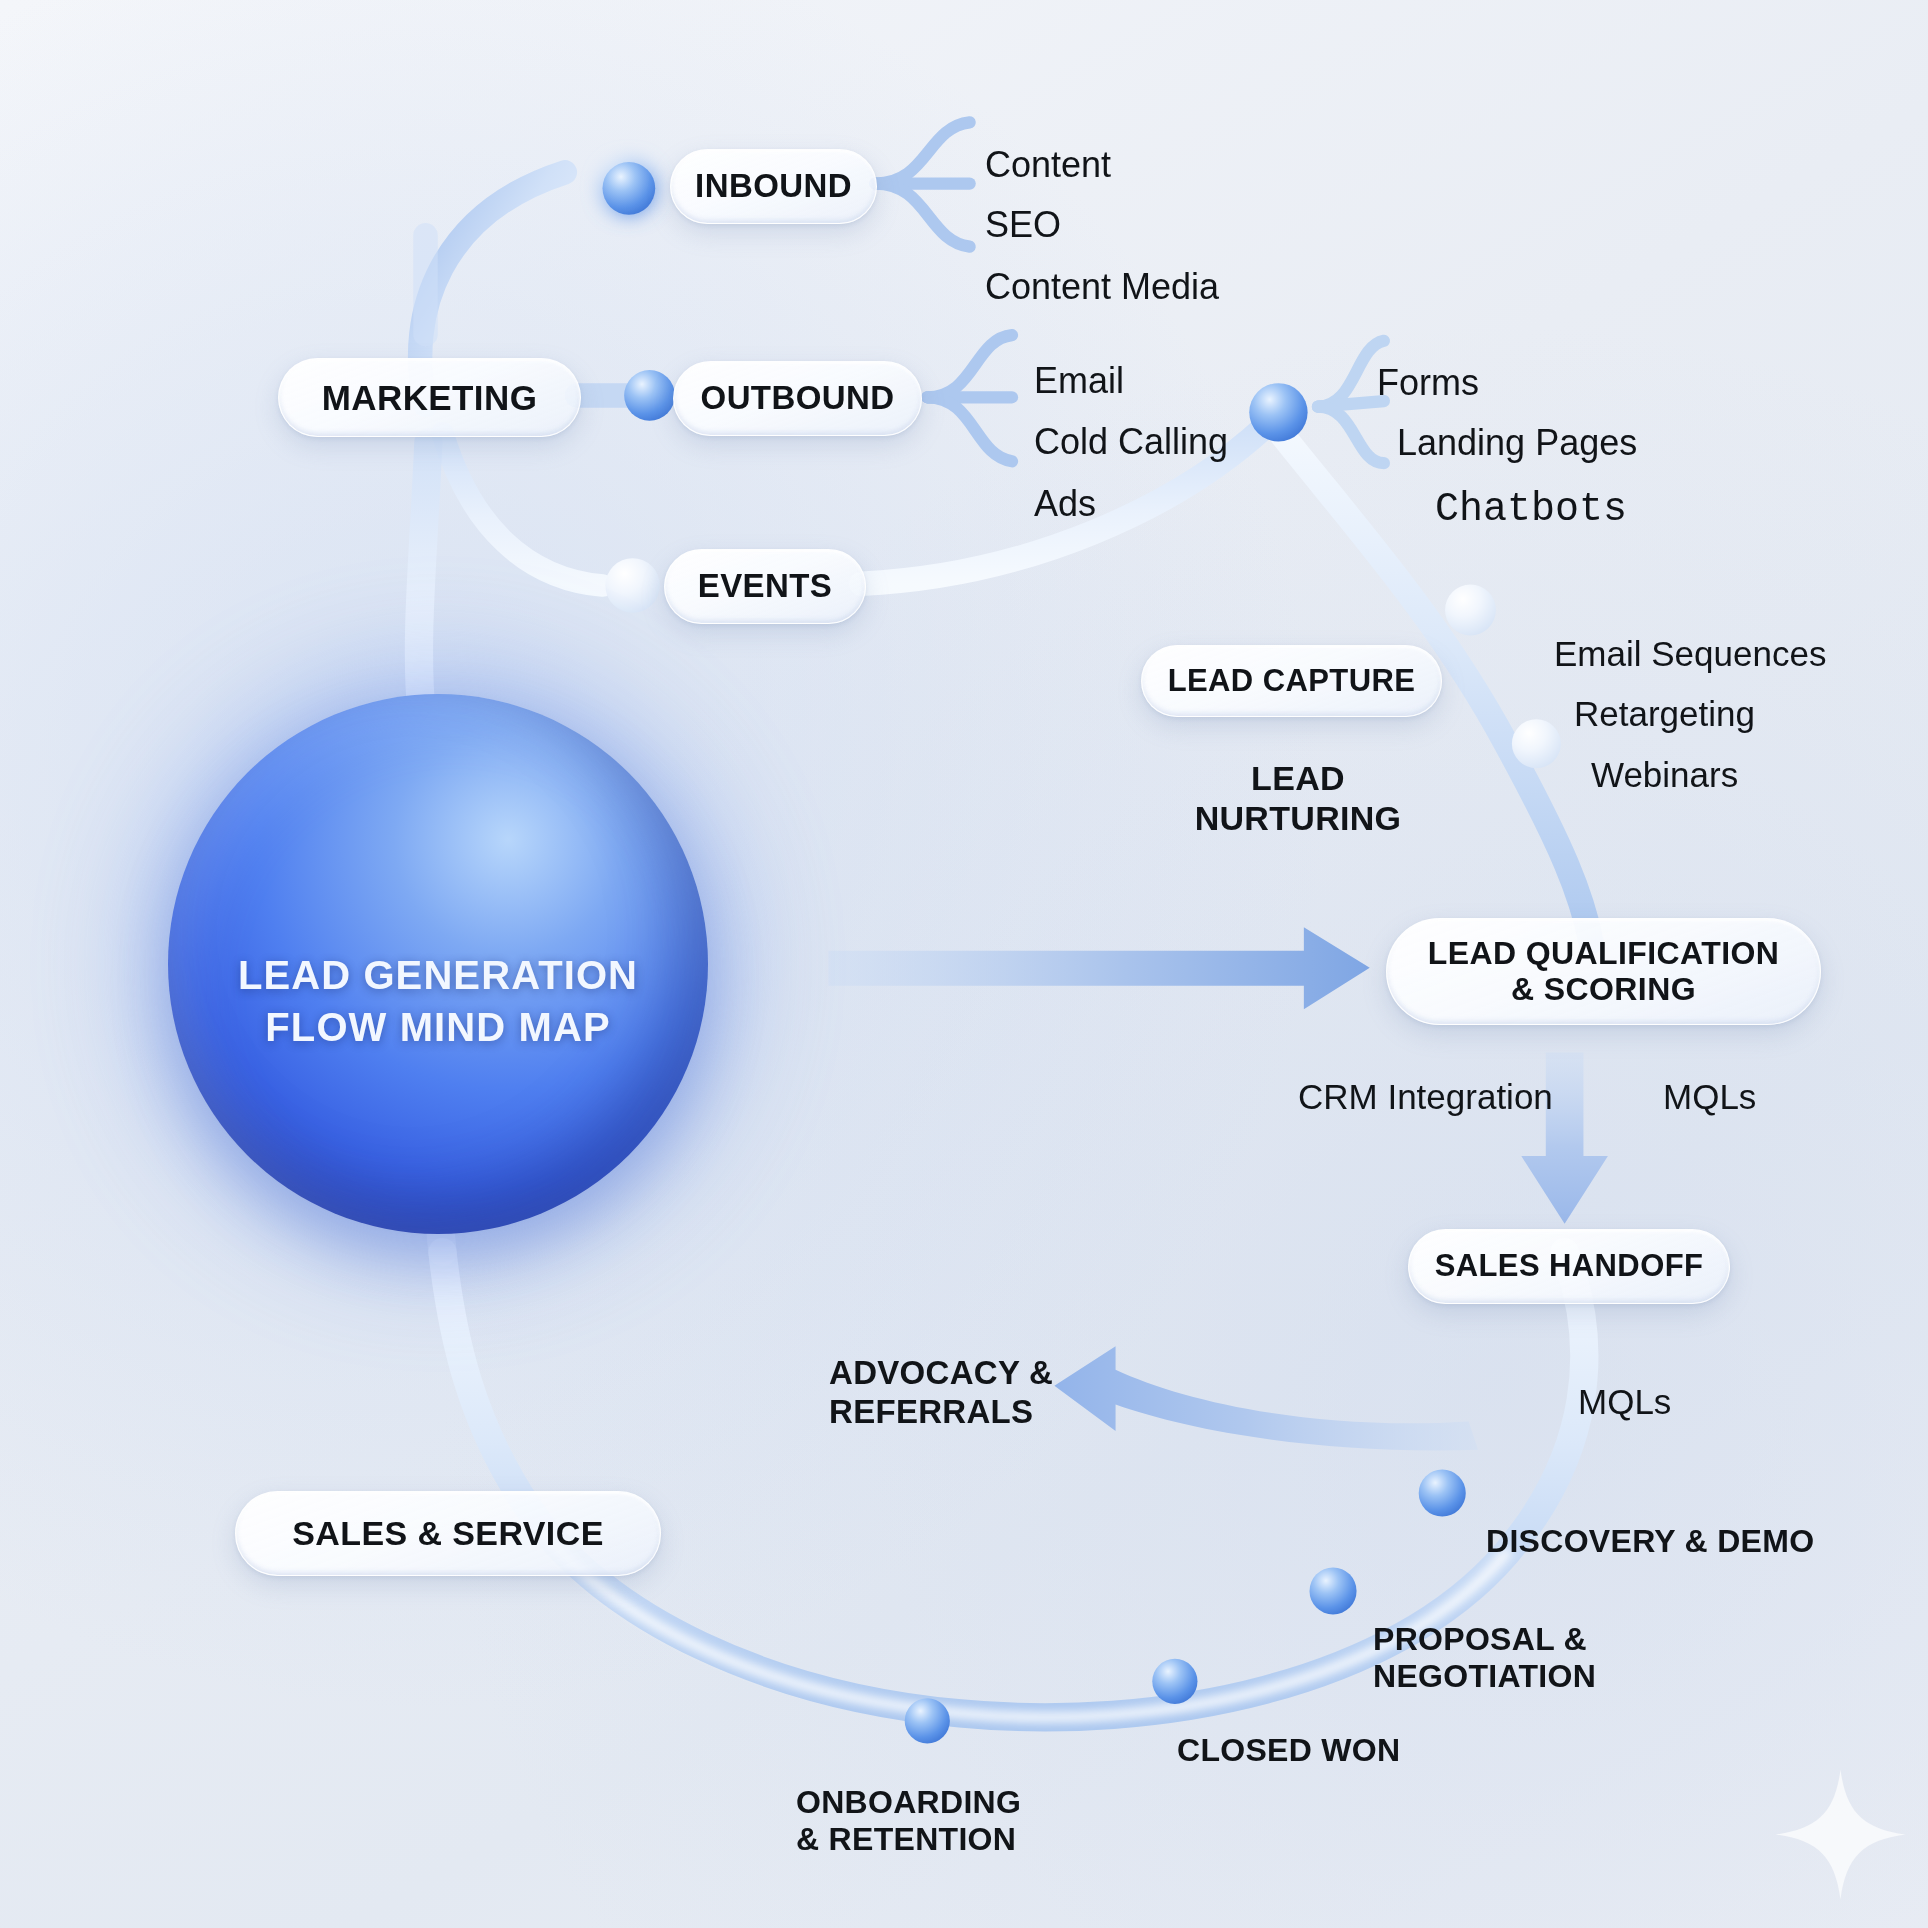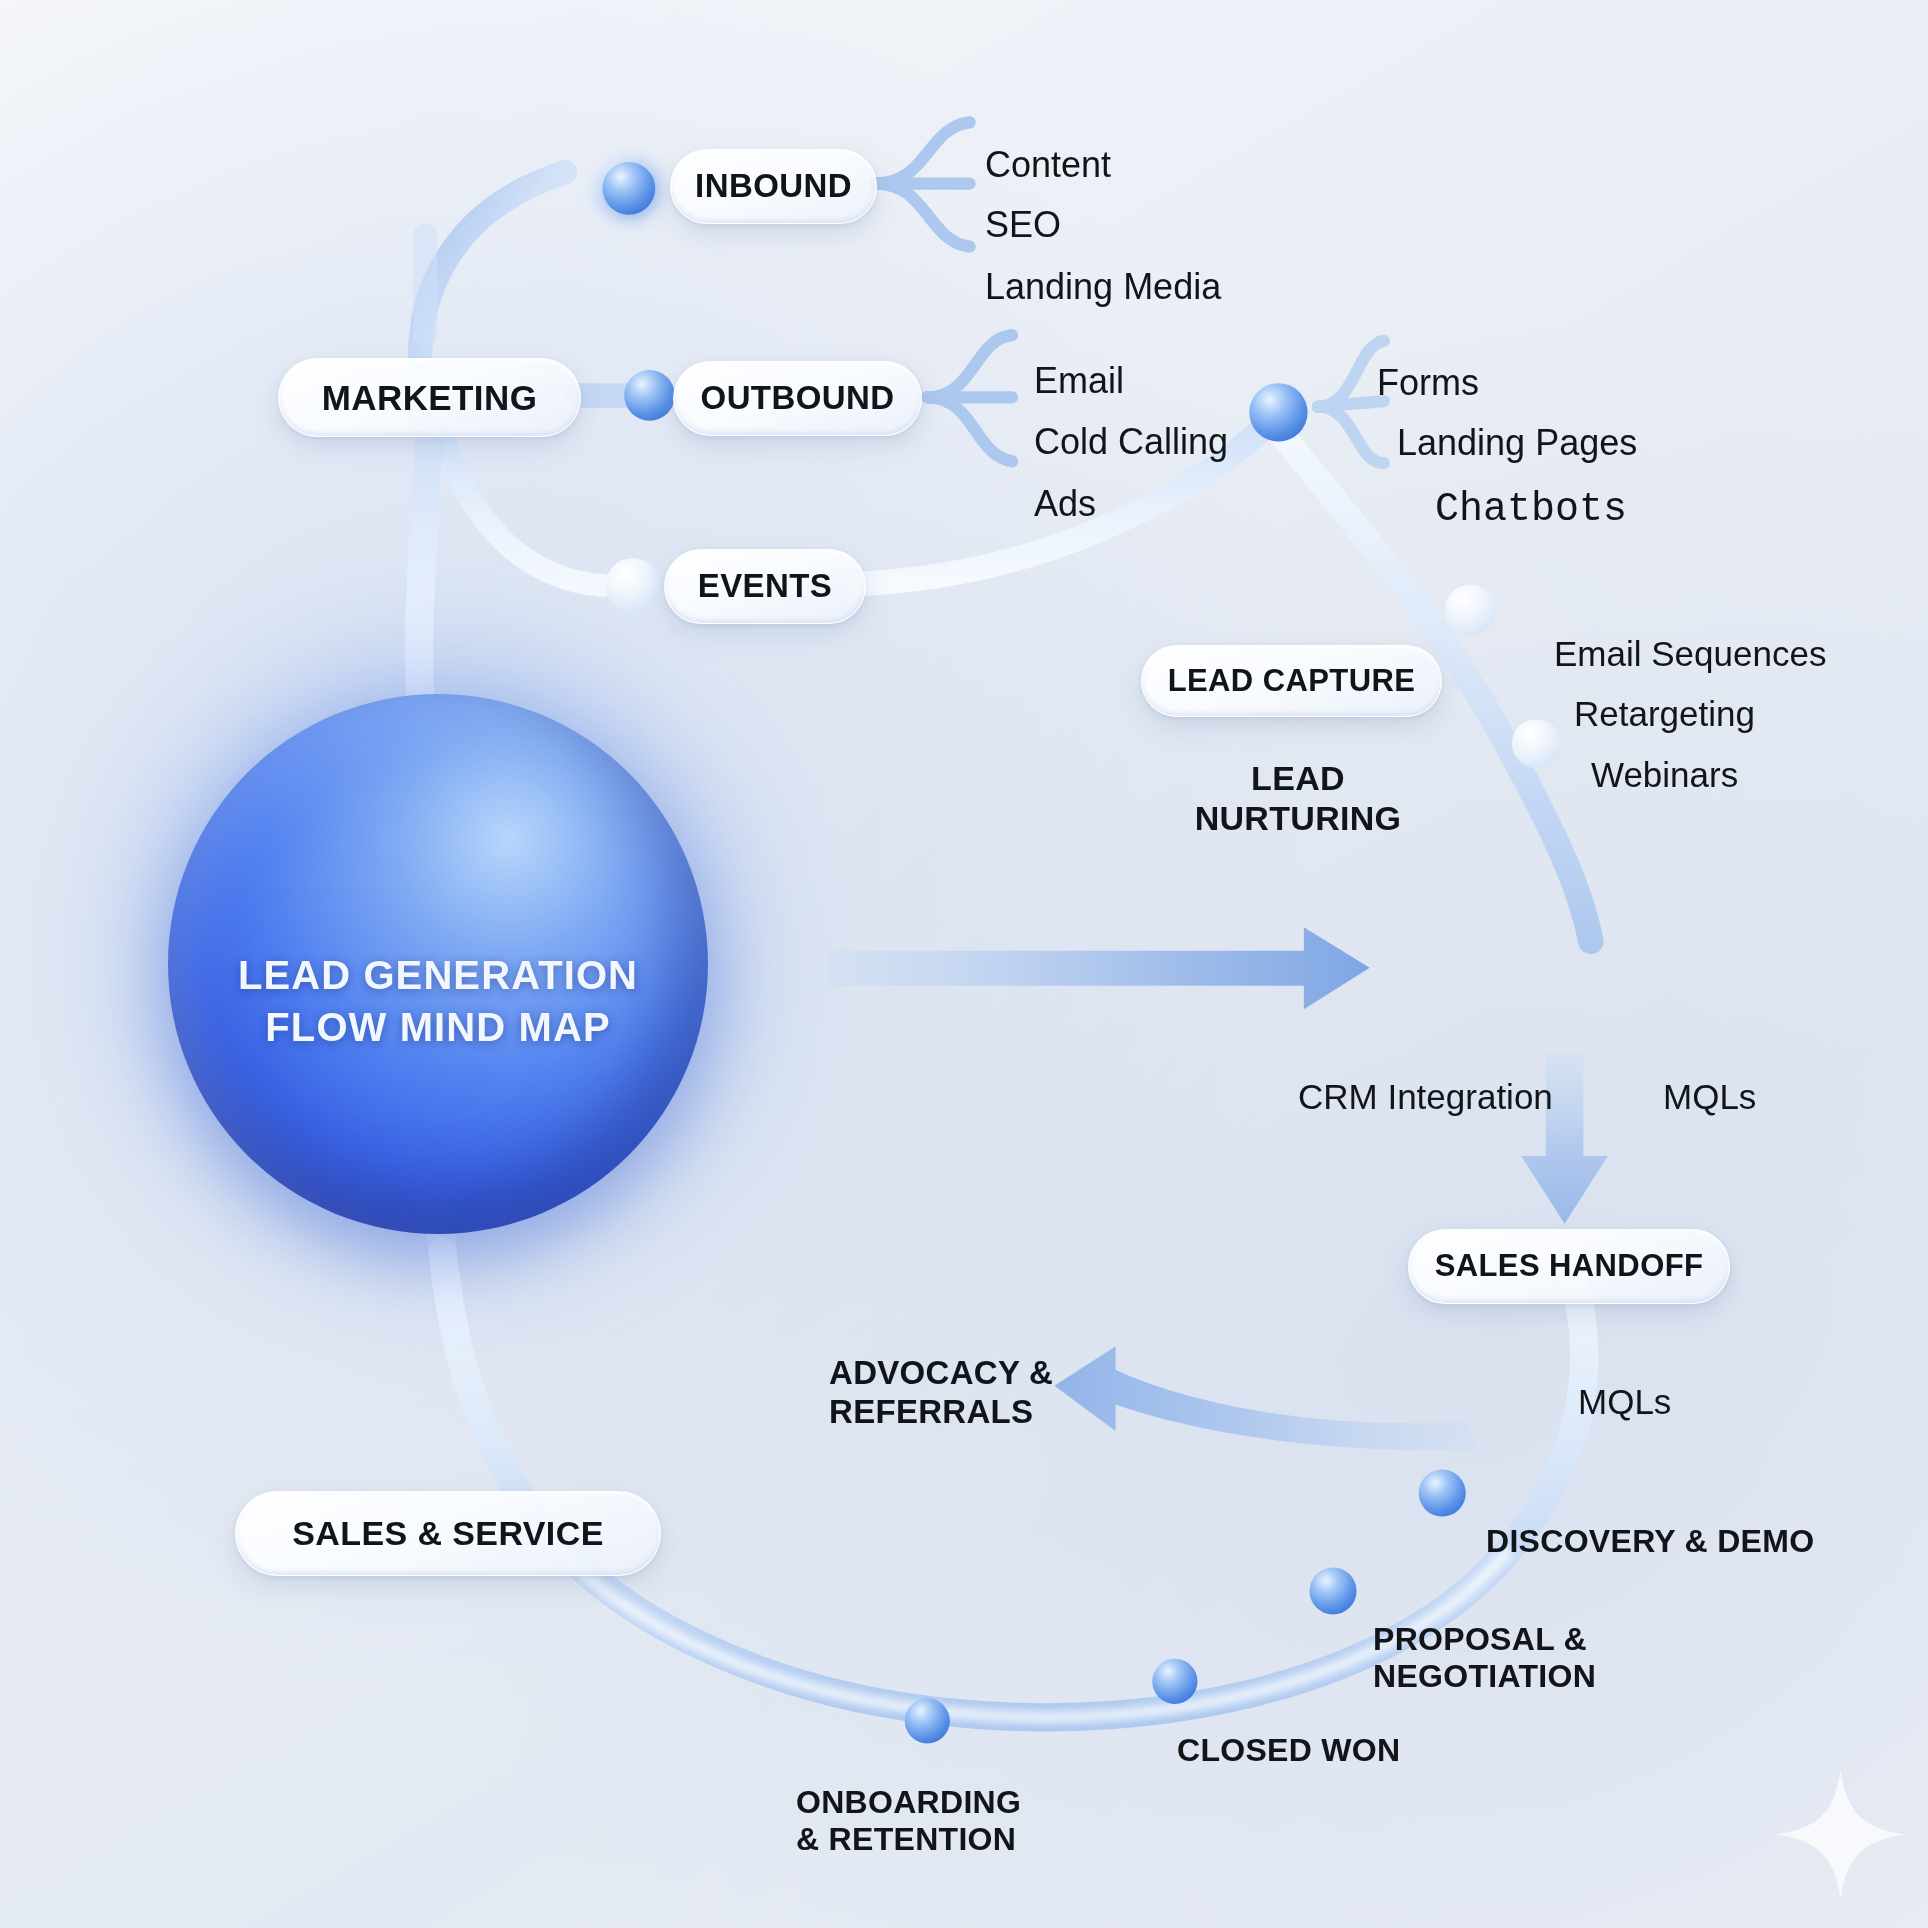--- a/index.html
+++ b/index.html
@@ -190,20 +190,24 @@
   </div>
 
   <div class="pill" style="left:664px;top:549px;width:200px;height:73px;font-size:33px;">
     <span>EVENTS</span>
   </div>
 
   <div class="pill" style="left:1141px;top:645px;width:299px;height:70px;font-size:31px;">
     <span>LEAD CAPTURE</span>
   </div>
 
+  <div class="pill" style="left:1386px;top:918px;width:433px;height:105px;font-size:32px;">
+    <span>LEAD QUALIFICATION
+&amp; SCORING</span>
+  </div>
 
   <div class="pill" style="left:1408px;top:1229px;width:320px;height:73px;font-size:31px;">
     <span>SALES HANDOFF</span>
   </div>
 
   <div class="pill" style="left:235px;top:1491px;width:424px;height:83px;font-size:34px;">
     <span>SALES &amp; SERVICE</span>
   </div>
 
   <div class="plain bold" style="left:1185px;top:720px;width:226px;font-size:34px;text-align:center;">
@@ -216,21 +220,21 @@
 REFERRALS</span>
   </div>
 
   <div class="plain" style="left:985px;top:102px;font-size:36px;">
     <span>Content</span>
   </div>
   <div class="plain" style="left:985px;top:162px;font-size:36px;">
     <span>SEO</span>
   </div>
   <div class="plain" style="left:985px;top:224px;font-size:36px;">
-    <span>Landing Media</span>
+    <span>Content Media</span>
   </div>
 
   <div class="plain" style="left:1034px;top:318px;font-size:36px;">
     <span>Email</span>
   </div>
   <div class="plain" style="left:1034px;top:379px;font-size:36px;">
     <span>Cold Calling</span>
   </div>
   <div class="plain" style="left:1034px;top:441px;font-size:36px;">
     <span>Ads</span>

